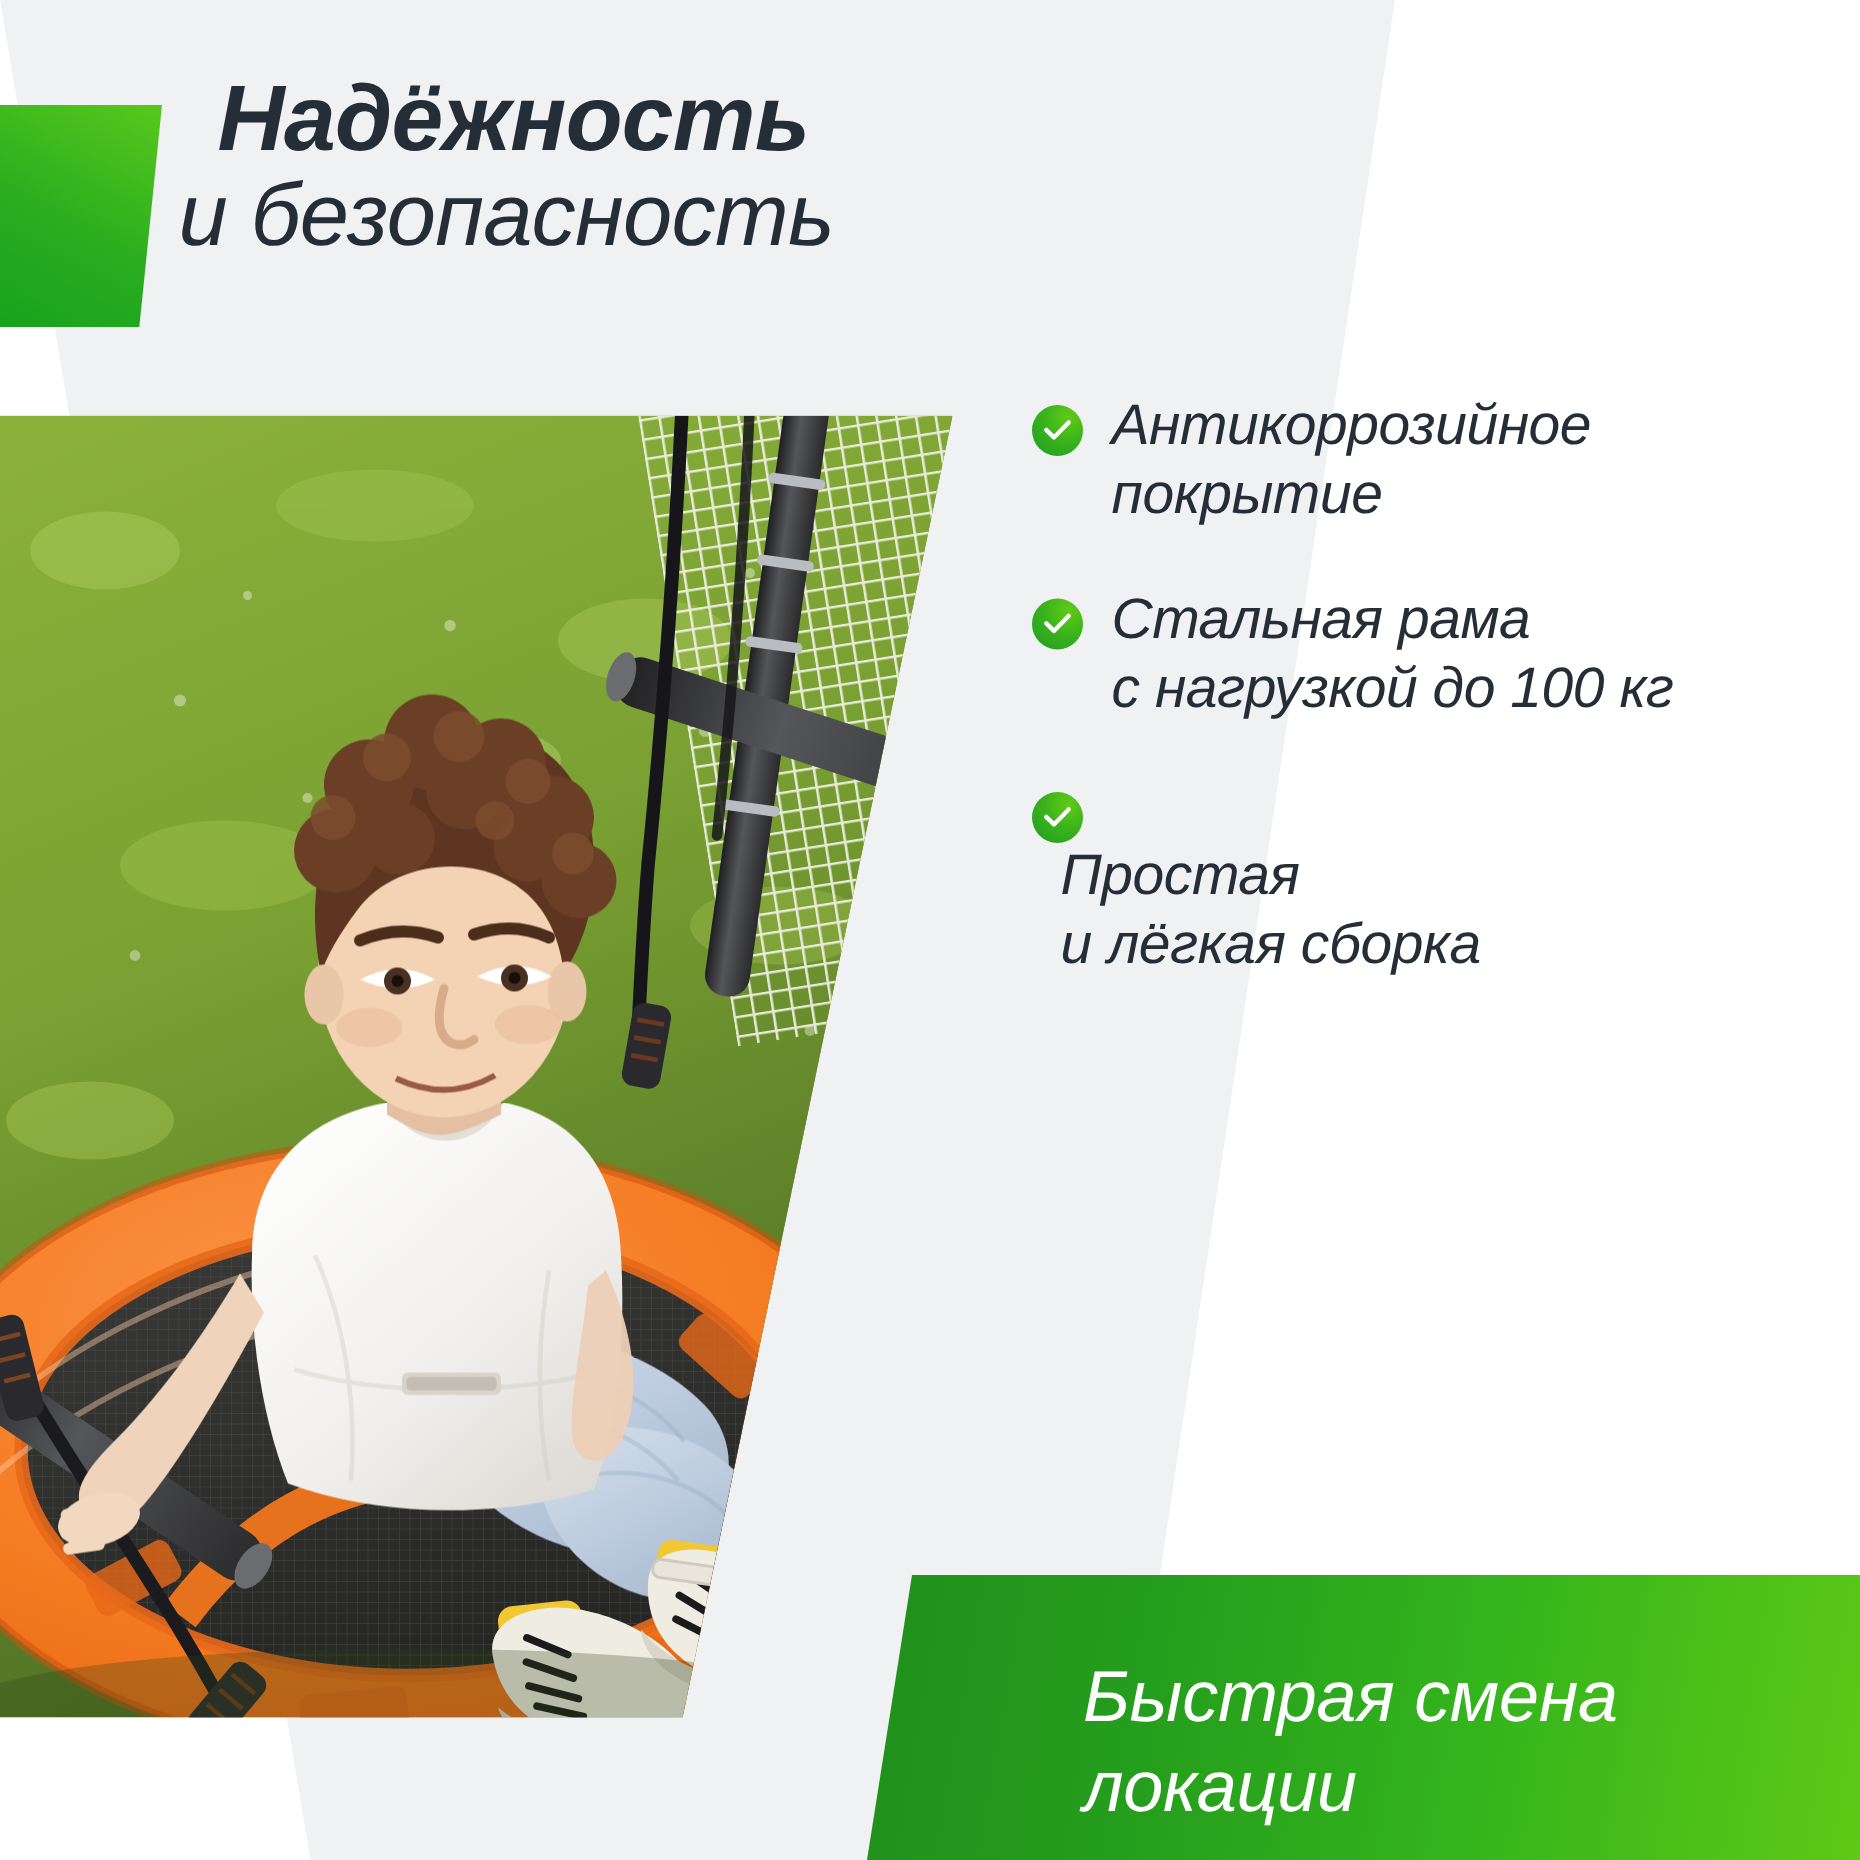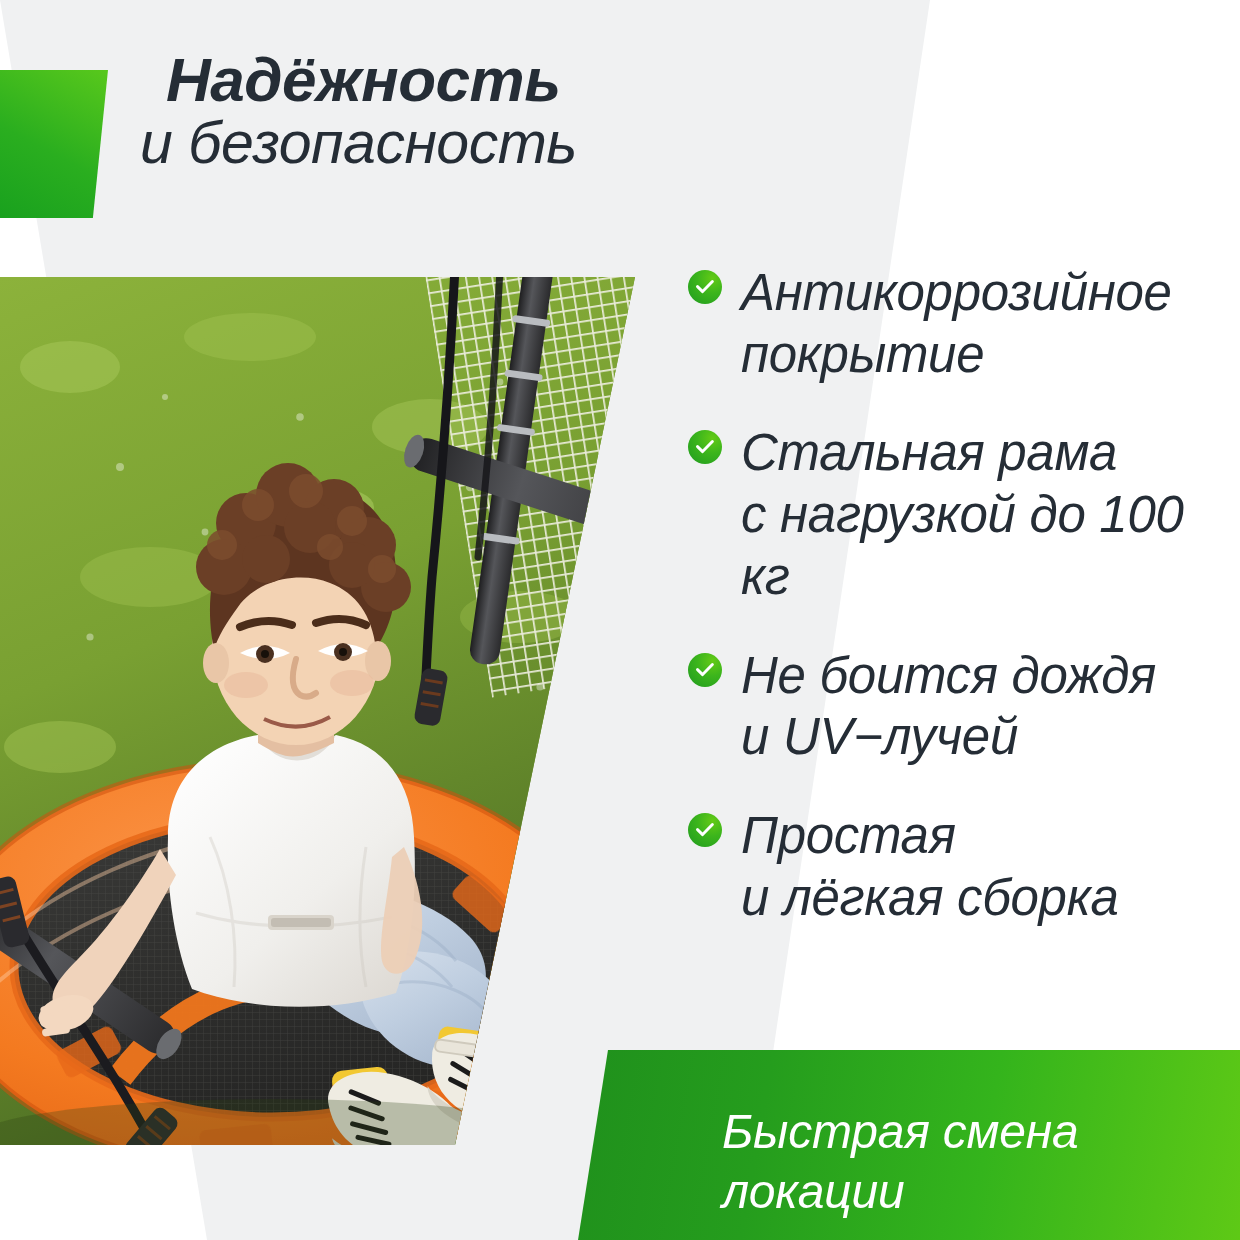--- a/index.html
+++ b/index.html
@@ -26,21 +26,20 @@
     z-index: 0;
   }
 
   
   .header {
     position: absolute;
     left: 0; top: 48px;
     z-index: 4;
     display: flex;
     align-items: flex-start;
-    gap: 21px;
   }
   .green-tab {
     width: 108px; height: 148px;
     background: linear-gradient(28deg, #19a11e 0%, #2aae1f 45%, #58c81c 100%);
     clip-path: polygon(0 0, 100% 0, 86% 100%, 0 100%);
     flex: 0 0 auto;
     margin-top: 22px;
   }
   .title-block {
     margin-left: 37px;
@@ -84,37 +83,37 @@
     position: absolute;
     left: 688px; top: 262px;
     width: 530px;
     z-index: 4;
   }
   .bullet {
     display: flex;
     align-items: flex-start;
     margin-bottom: 37px;
   }
-  .bullet:last-child { margin-bottom: 0; }
+  .bullet:last-child { margin-bottom: 0; flex-direction: column; }
   .check {
     flex: 0 0 auto;
     width: 34px; height: 34px;
     border-radius: 50%;
     background: radial-gradient(circle at 72% 24%, #63ca16 0%, #3cb51c 42%, #1f9a20 100%);
     position: relative;
     margin-top: 8px;
   }
   .check svg {
     position: absolute;
     left: 7px; top: 8px;
     width: 20px; height: 18px;
   }
   .bullet-text {
     margin-left: 19px;
-    font-size: 51px;
+    font-size: 38px;
     font-style: italic;
     font-weight: 400;
     color: #252d36;
     line-height: 1.21;
     letter-spacing: -0.3px;
     white-space: pre-line;
   }
 
   
   .banner {
@@ -423,29 +422,20 @@
     <div class="bullet">
       <span class="check">
         <svg viewBox="0 0 20 18">
           <path d="M2.5 8.6 L7.6 13.6 L17.4 3.6" fill="none" stroke="#ffffff" stroke-width="2.9" stroke-linecap="round" stroke-linejoin="round"></path>
         </svg>
       </span>
       <span class="bullet-text">Стальная рама
 с нагрузкой до 100 кг</span>
     </div>
 
-    <div class="bullet">
-      <span class="check">
-        <svg viewBox="0 0 20 18">
-          <path d="M2.5 8.6 L7.6 13.6 L17.4 3.6" fill="none" stroke="#ffffff" stroke-width="2.9" stroke-linecap="round" stroke-linejoin="round"></path>
-        </svg>
-      </span>
-      <span class="bullet-text">Не боится дождя
-и UV−лучей</span>
-    </div>
 
 
     <div class="bullet">
       <span class="check">
         <svg viewBox="0 0 20 18">
           <path d="M2.5 8.6 L7.6 13.6 L17.4 3.6" fill="none" stroke="#ffffff" stroke-width="2.9" stroke-linecap="round" stroke-linejoin="round"></path>
         </svg>
       </span>
       <span class="bullet-text">Простая
 и лёгкая сборка</span>

